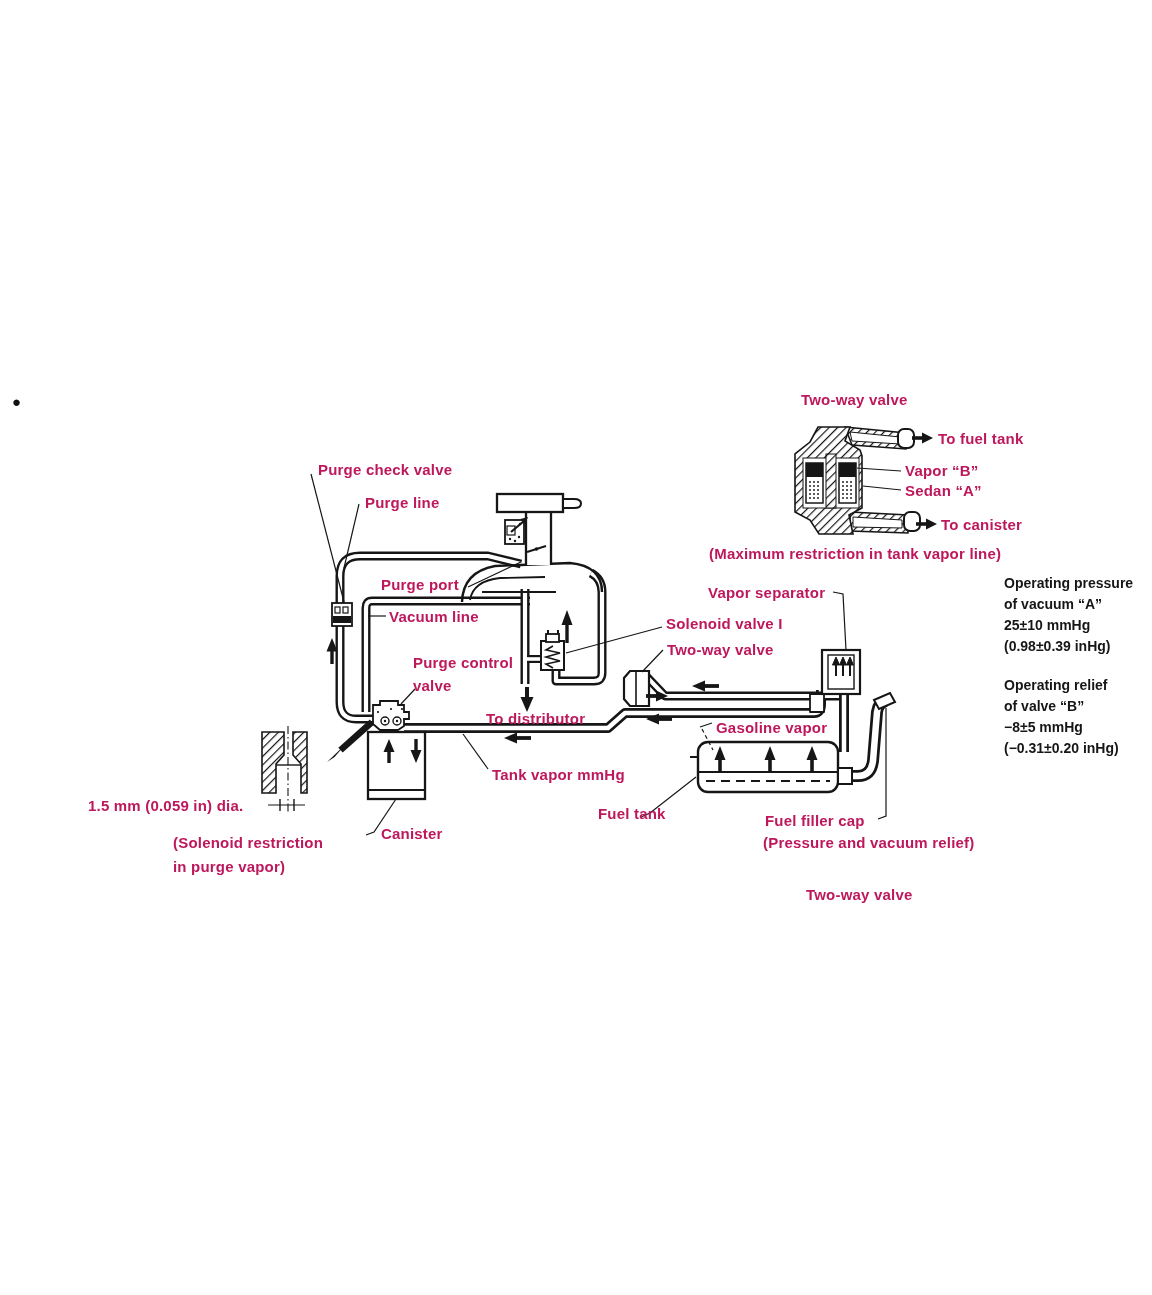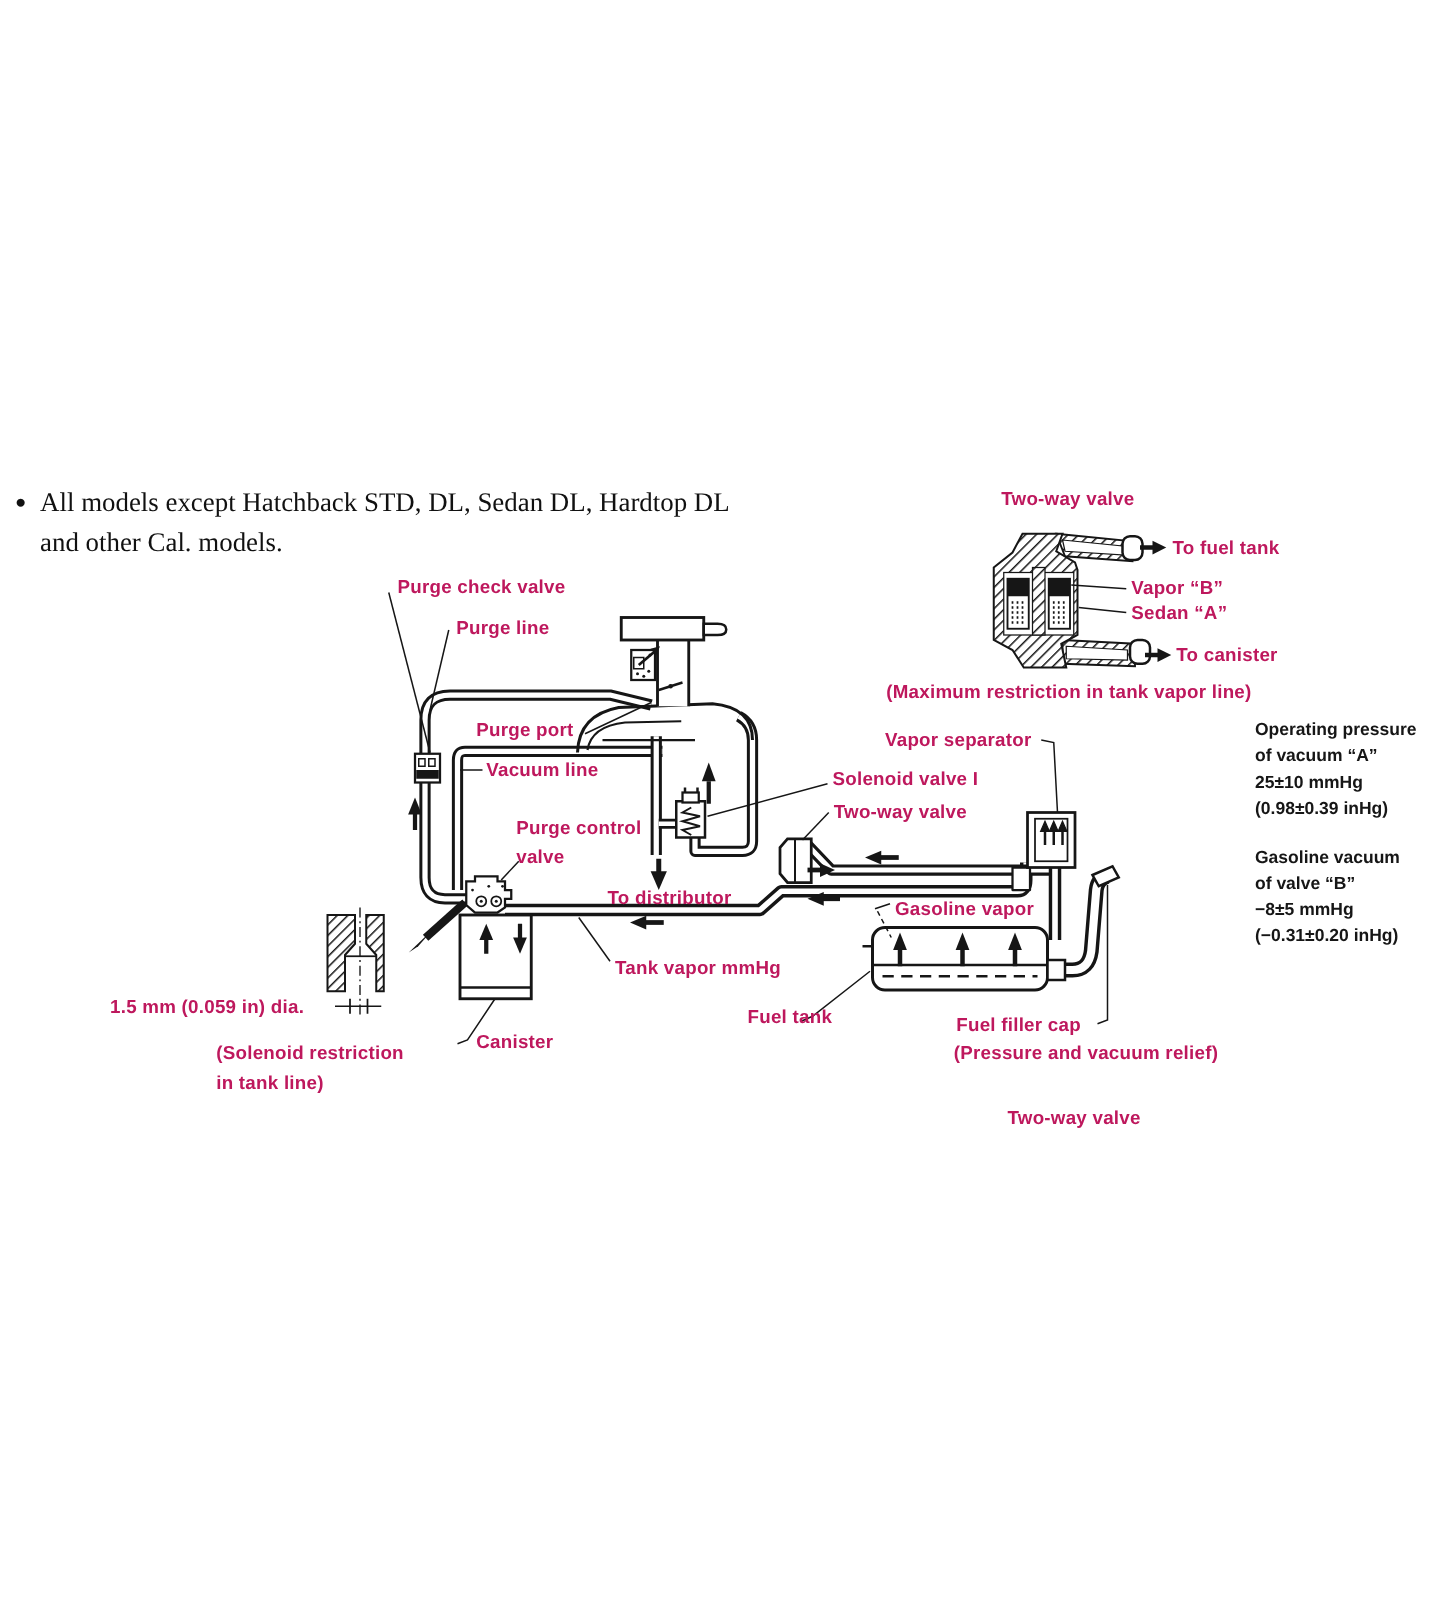--- a/index.html
+++ b/index.html
@@ -237,41 +237,37 @@
       <path d="M641,817 L650,813 L696,777"></path>
       <path d="M366,835 L374,832 L396,799"></path>
       <path d="M878,819 L886,816 L886,708"></path>
       <path d="M901,471 L857,468"></path>
       <path d="M901,490 L863,486"></path>
     </g>
   </svg>
 
   <div class="note">
     <span class="dot">●</span>
-    <span>
-      <span>All models except Hatchback STD, DL, Sedan DL, Hardtop DL</span><br>
-      <span>and other Cal. models.</span>
-    </span>
   </div>
 
   <div class="lbl" style="left:801px;top:391px">Two-way valve</div>
   <div class="lbl" style="left:938px;top:430px">To fuel tank</div>
   <div class="lbl" style="left:905px;top:462px">Vapor “B”</div>
   <div class="lbl" style="left:905px;top:482px">Sedan “A”</div>
   <div class="lbl" style="left:941px;top:516px">To canister</div>
   <div class="lbl" style="left:709px;top:545px">(Maximum restriction in tank vapor line)</div>
 
   <div class="specs" style="top:573px">
     <div>Operating pressure</div>
     <div>of vacuum “A”</div>
     <div>25±10 mmHg</div>
     <div>(0.98±0.39 inHg)</div>
   </div>
   <div class="specs" style="top:675px">
-    <div>Gasoline vacuum</div>
+    <div>Operating relief</div>
     <div>of valve “B”</div>
     <div>−8±5 mmHg</div>
     <div>(−0.31±0.20 inHg)</div>
   </div>
 
   <div class="lbl" style="left:318px;top:461px">Purge check valve</div>
   <div class="lbl" style="left:365px;top:494px">Purge line</div>
   <div class="lbl" style="left:381px;top:576px">Purge port</div>
   <div class="lbl" style="left:389px;top:608px">Vacuum line</div>
   <div class="lbl" style="left:413px;top:654px">Purge control</div>
@@ -279,18 +275,18 @@
   <div class="lbl" style="left:666px;top:615px">Solenoid valve I</div>
   <div class="lbl" style="left:667px;top:641px">Two-way valve</div>
   <div class="lbl" style="left:708px;top:584px">Vapor separator</div>
   <div class="lbl" style="left:486px;top:710px">To distributor</div>
   <div class="lbl" style="left:716px;top:719px">Gasoline vapor</div>
   <div class="lbl" style="left:492px;top:766px">Tank vapor mmHg</div>
   <div class="lbl" style="left:598px;top:805px">Fuel tank</div>
   <div class="lbl" style="left:381px;top:825px">Canister</div>
   <div class="lbl" style="left:88px;top:797px">1.5 mm (0.059 in) dia.</div>
   <div class="lbl" style="left:173px;top:834px">(Solenoid restriction</div>
-  <div class="lbl" style="left:173px;top:858px">in tank line)</div>
+  <div class="lbl" style="left:173px;top:858px">in purge vapor)</div>
   <div class="lbl" style="left:765px;top:812px">Fuel filler cap</div>
   <div class="lbl" style="left:763px;top:834px">(Pressure and vacuum relief)</div>
   <div class="lbl" style="left:806px;top:886px">Two-way valve</div>
 
 </div>
 
 </body></html>

